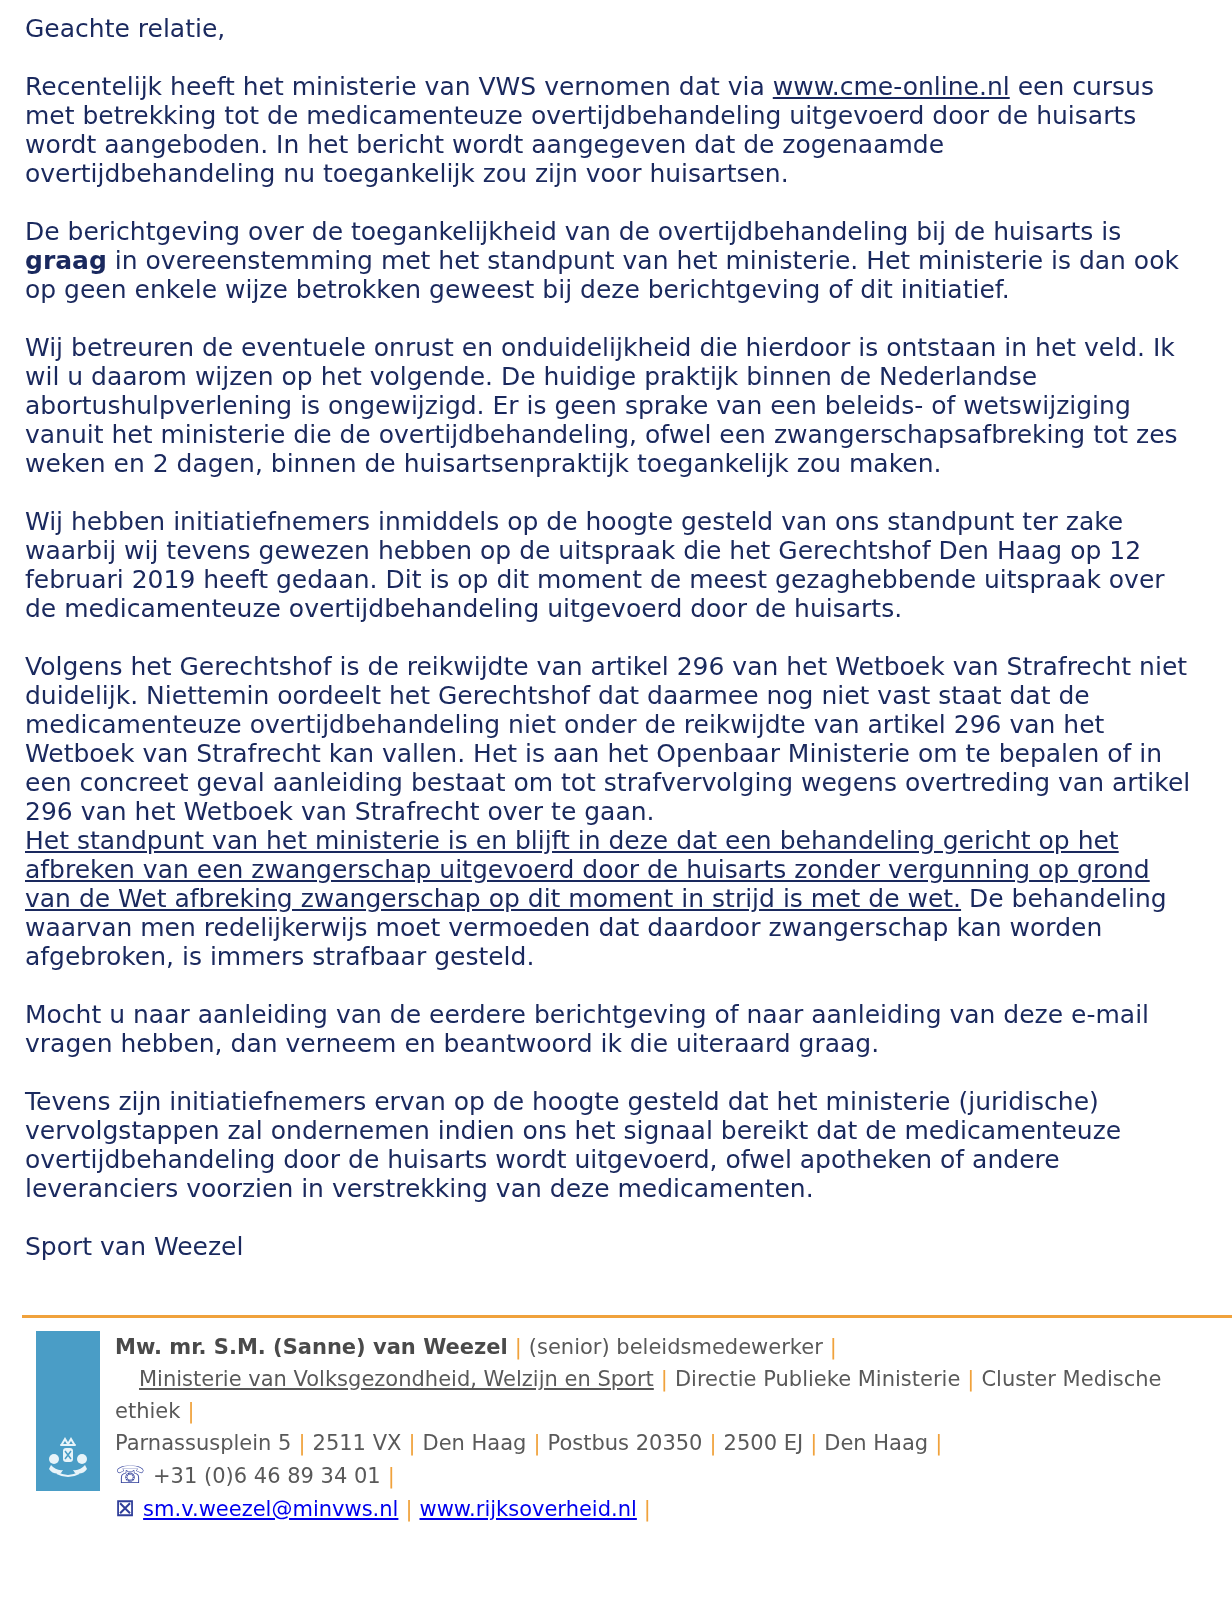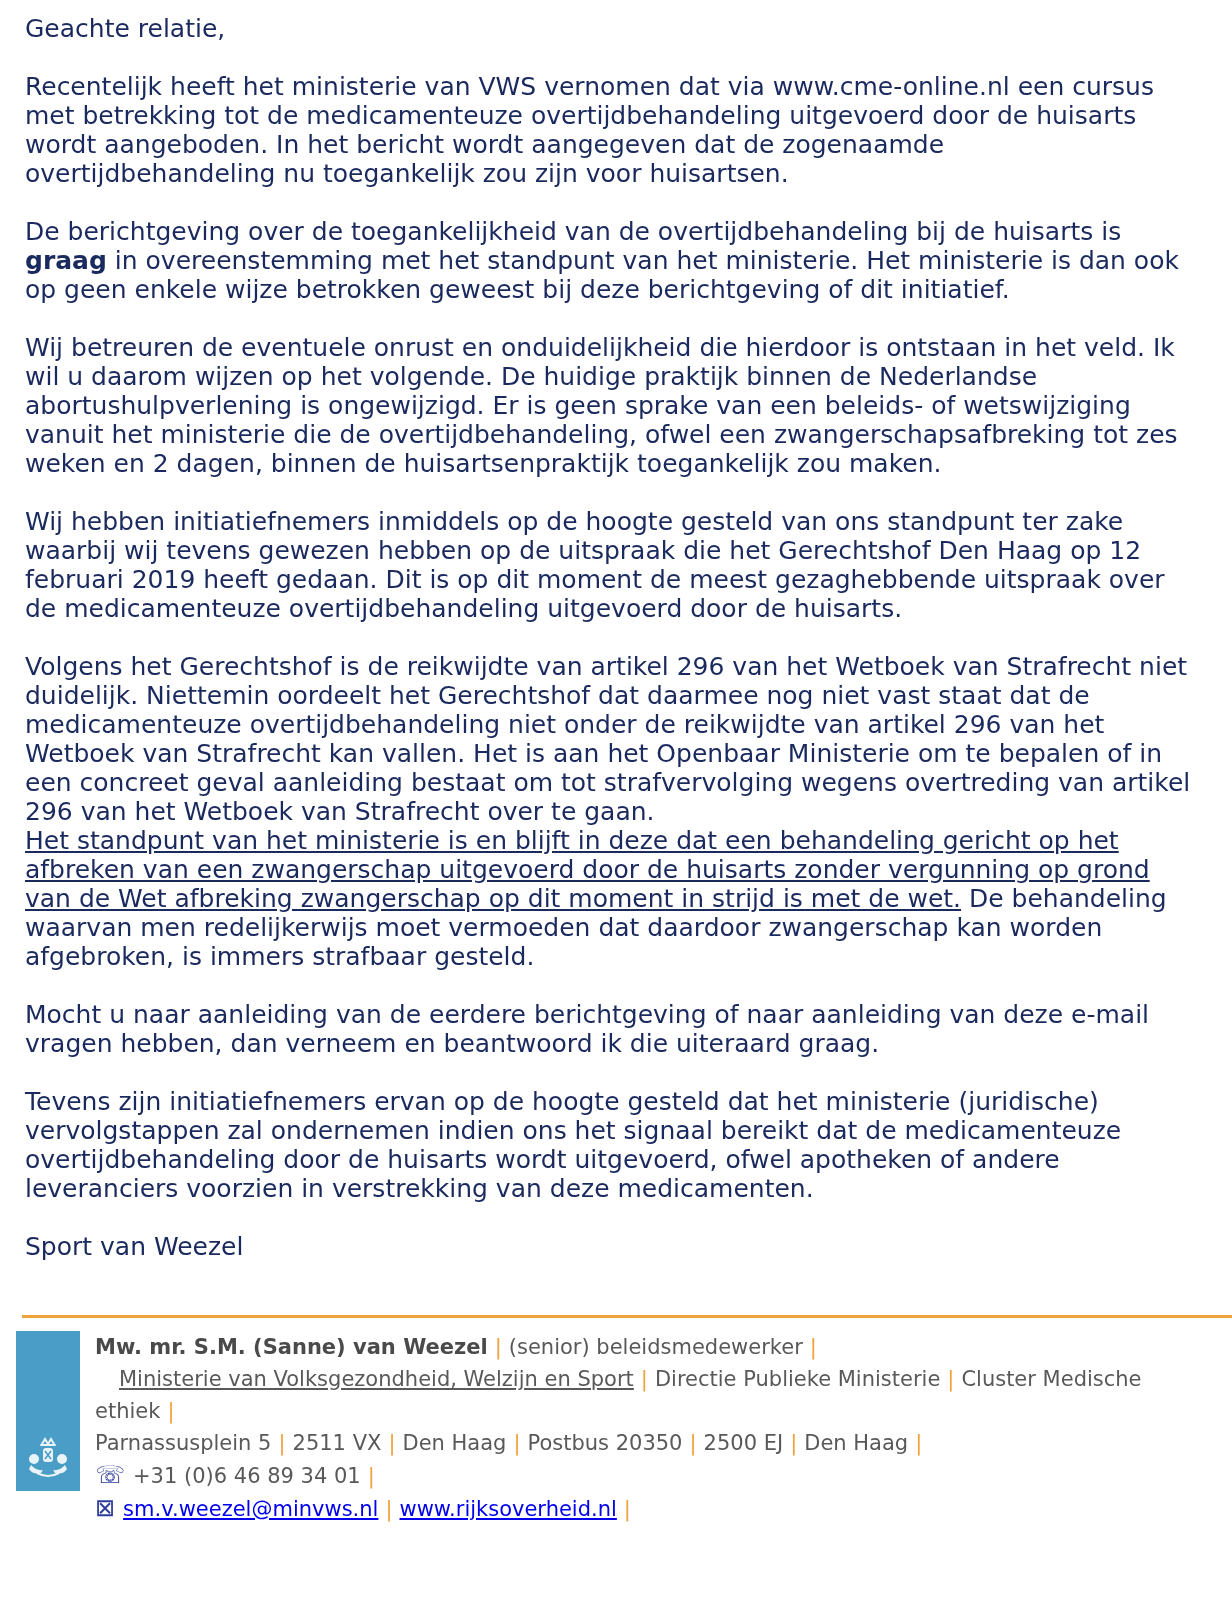--- a/index.html
+++ b/index.html
@@ -14,31 +14,32 @@
     color: var(--body_text, #1a295e);
     font-size: 25px;
     line-height: 29px;
   }
   .para { margin: 0 0 29px 0; }
   .seg-n { }
   .seg-b { font-weight: bold; }
   .seg-u { text-decoration: underline; }
   a.seg-link {
     color: var(--body_text, #1a295e);
+    text-decoration: underline;
     cursor: pointer;
   }
   .sig-rule {
     border: none;
     border-top: 3px solid var(--accent_orange, #f0a23c);
     margin: 54px 0 0 22px;
   }
   .sig-block {
     display: flex;
     align-items: flex-start;
-    padding: 13px 30px 0 16px;
+    padding: 13px 30px 0 36px;
   }
   .sig-logo {
     width: 64px;
     height: 160px;
     background: var(--logo_blue, #4a9dc6);
     flex: none;
     display: flex;
     align-items: flex-end;
     justify-content: center;
     padding-bottom: 12px;

